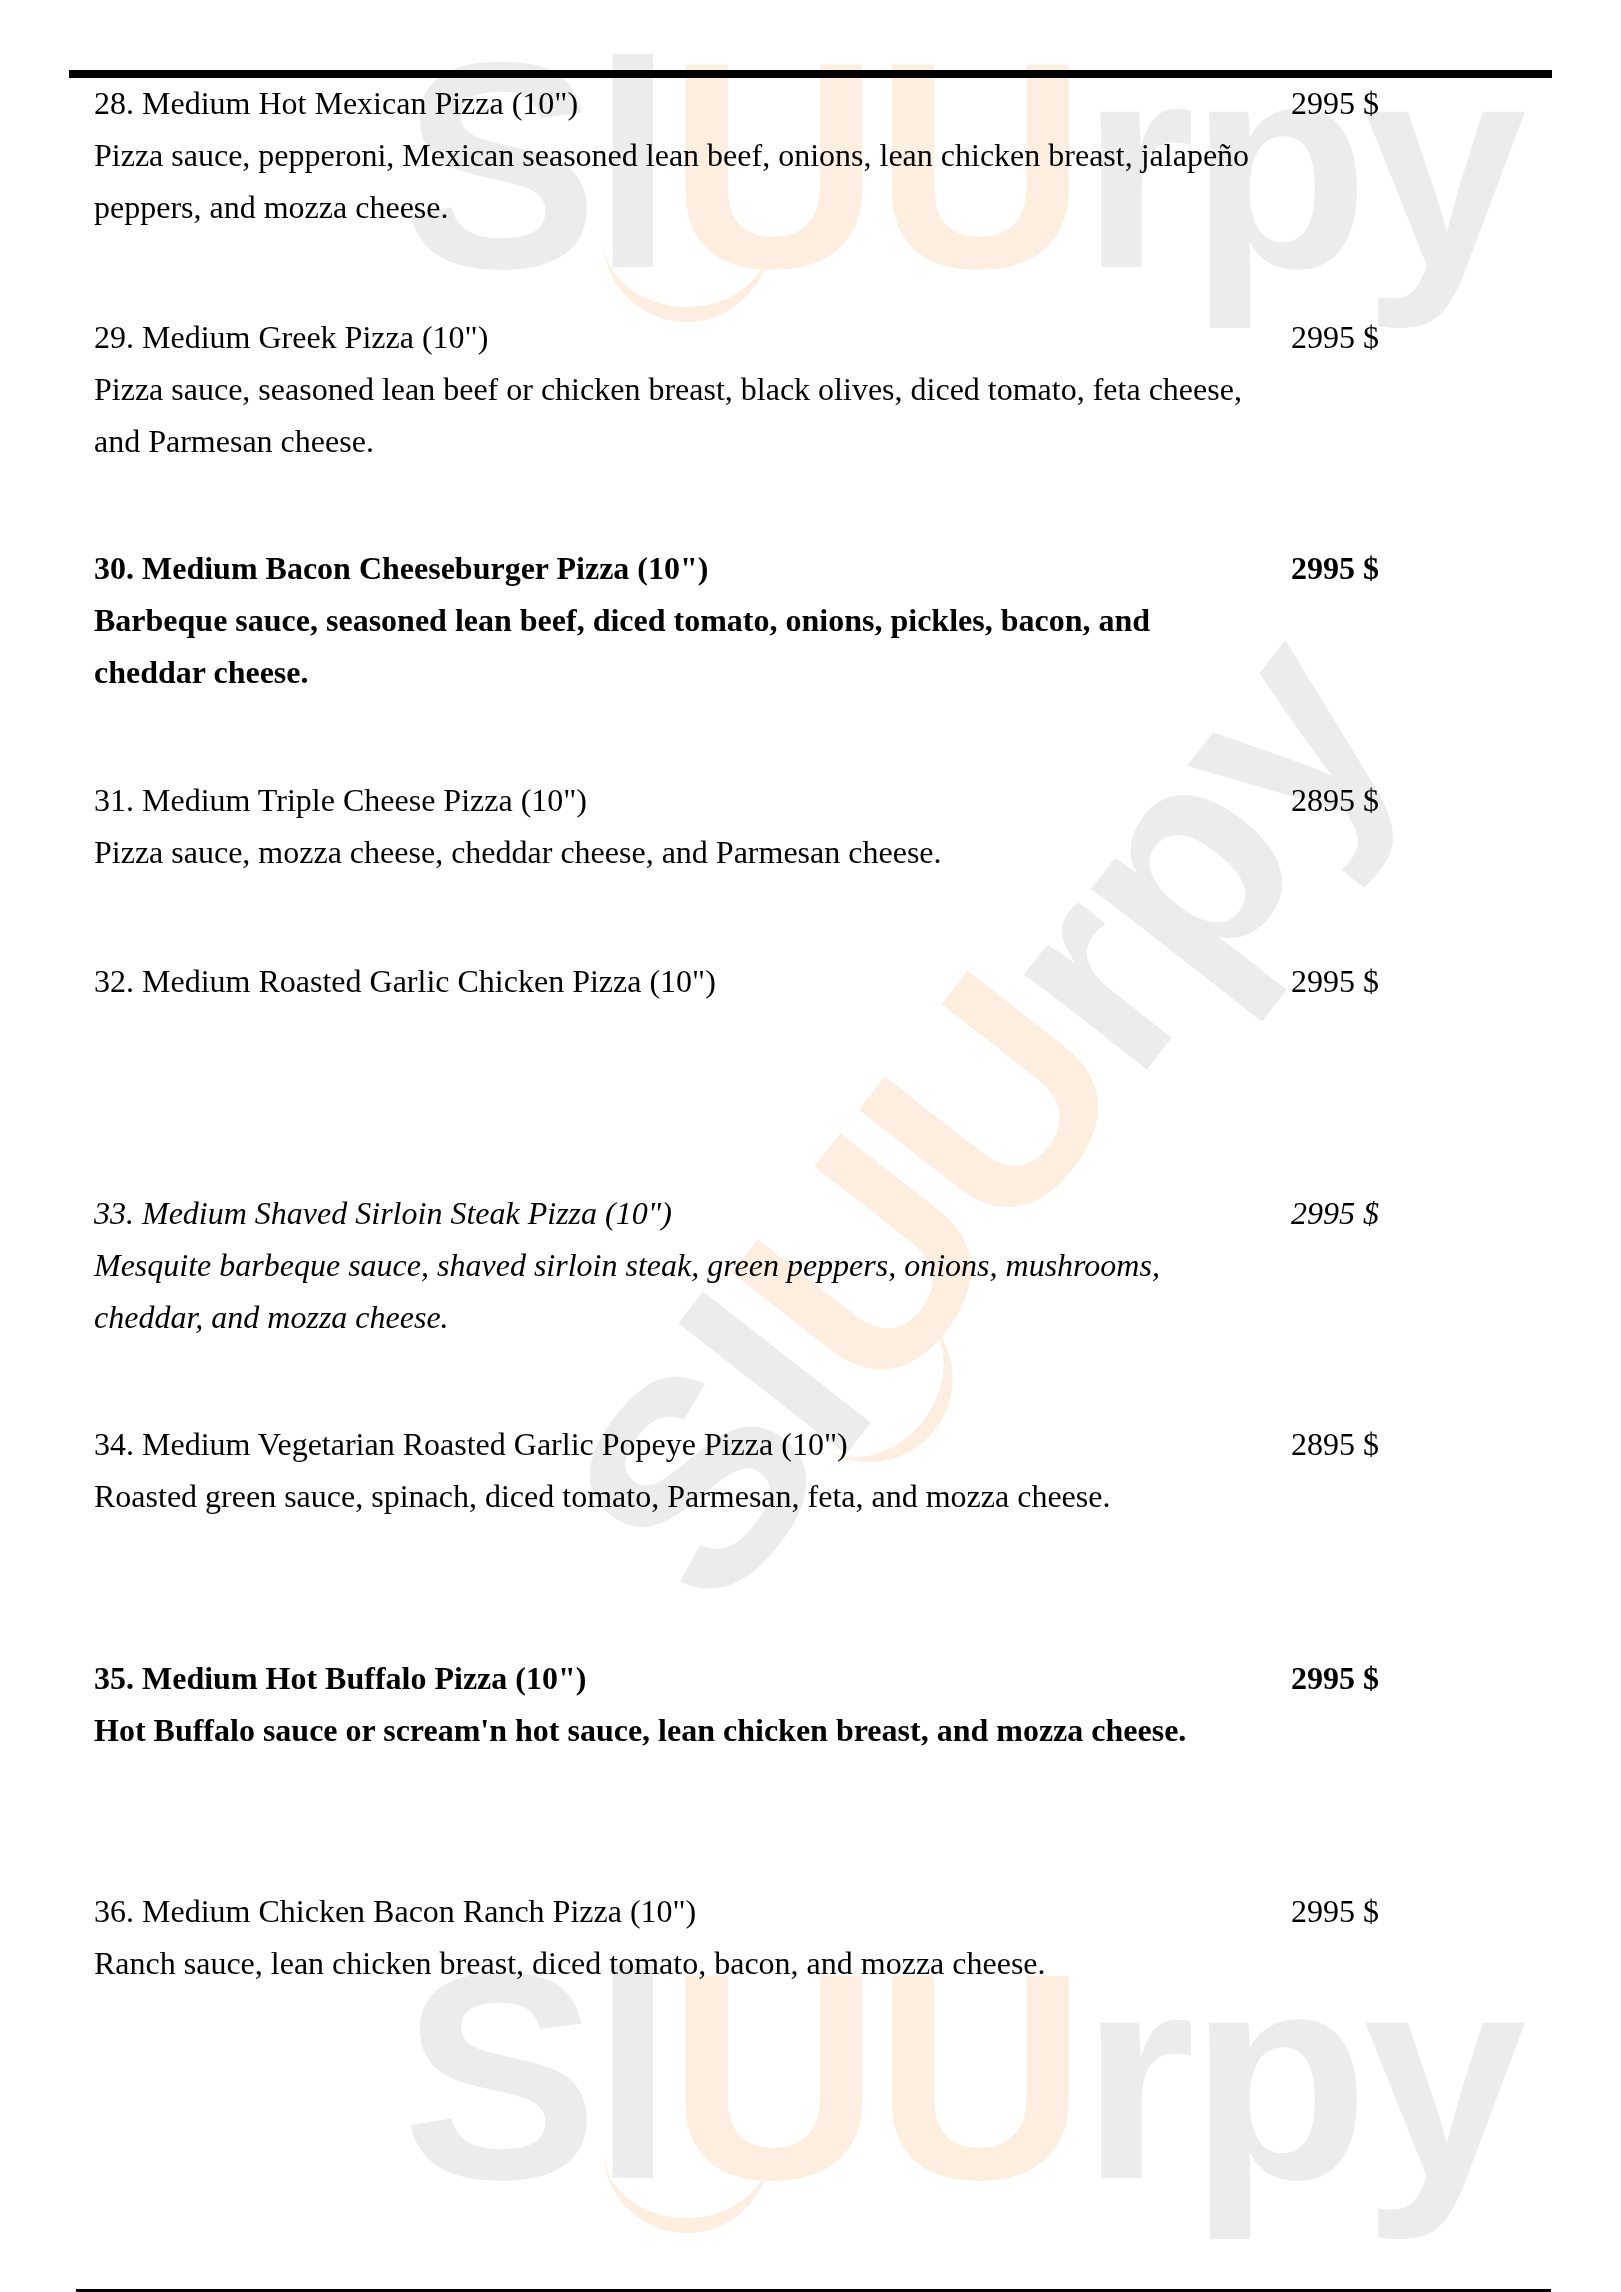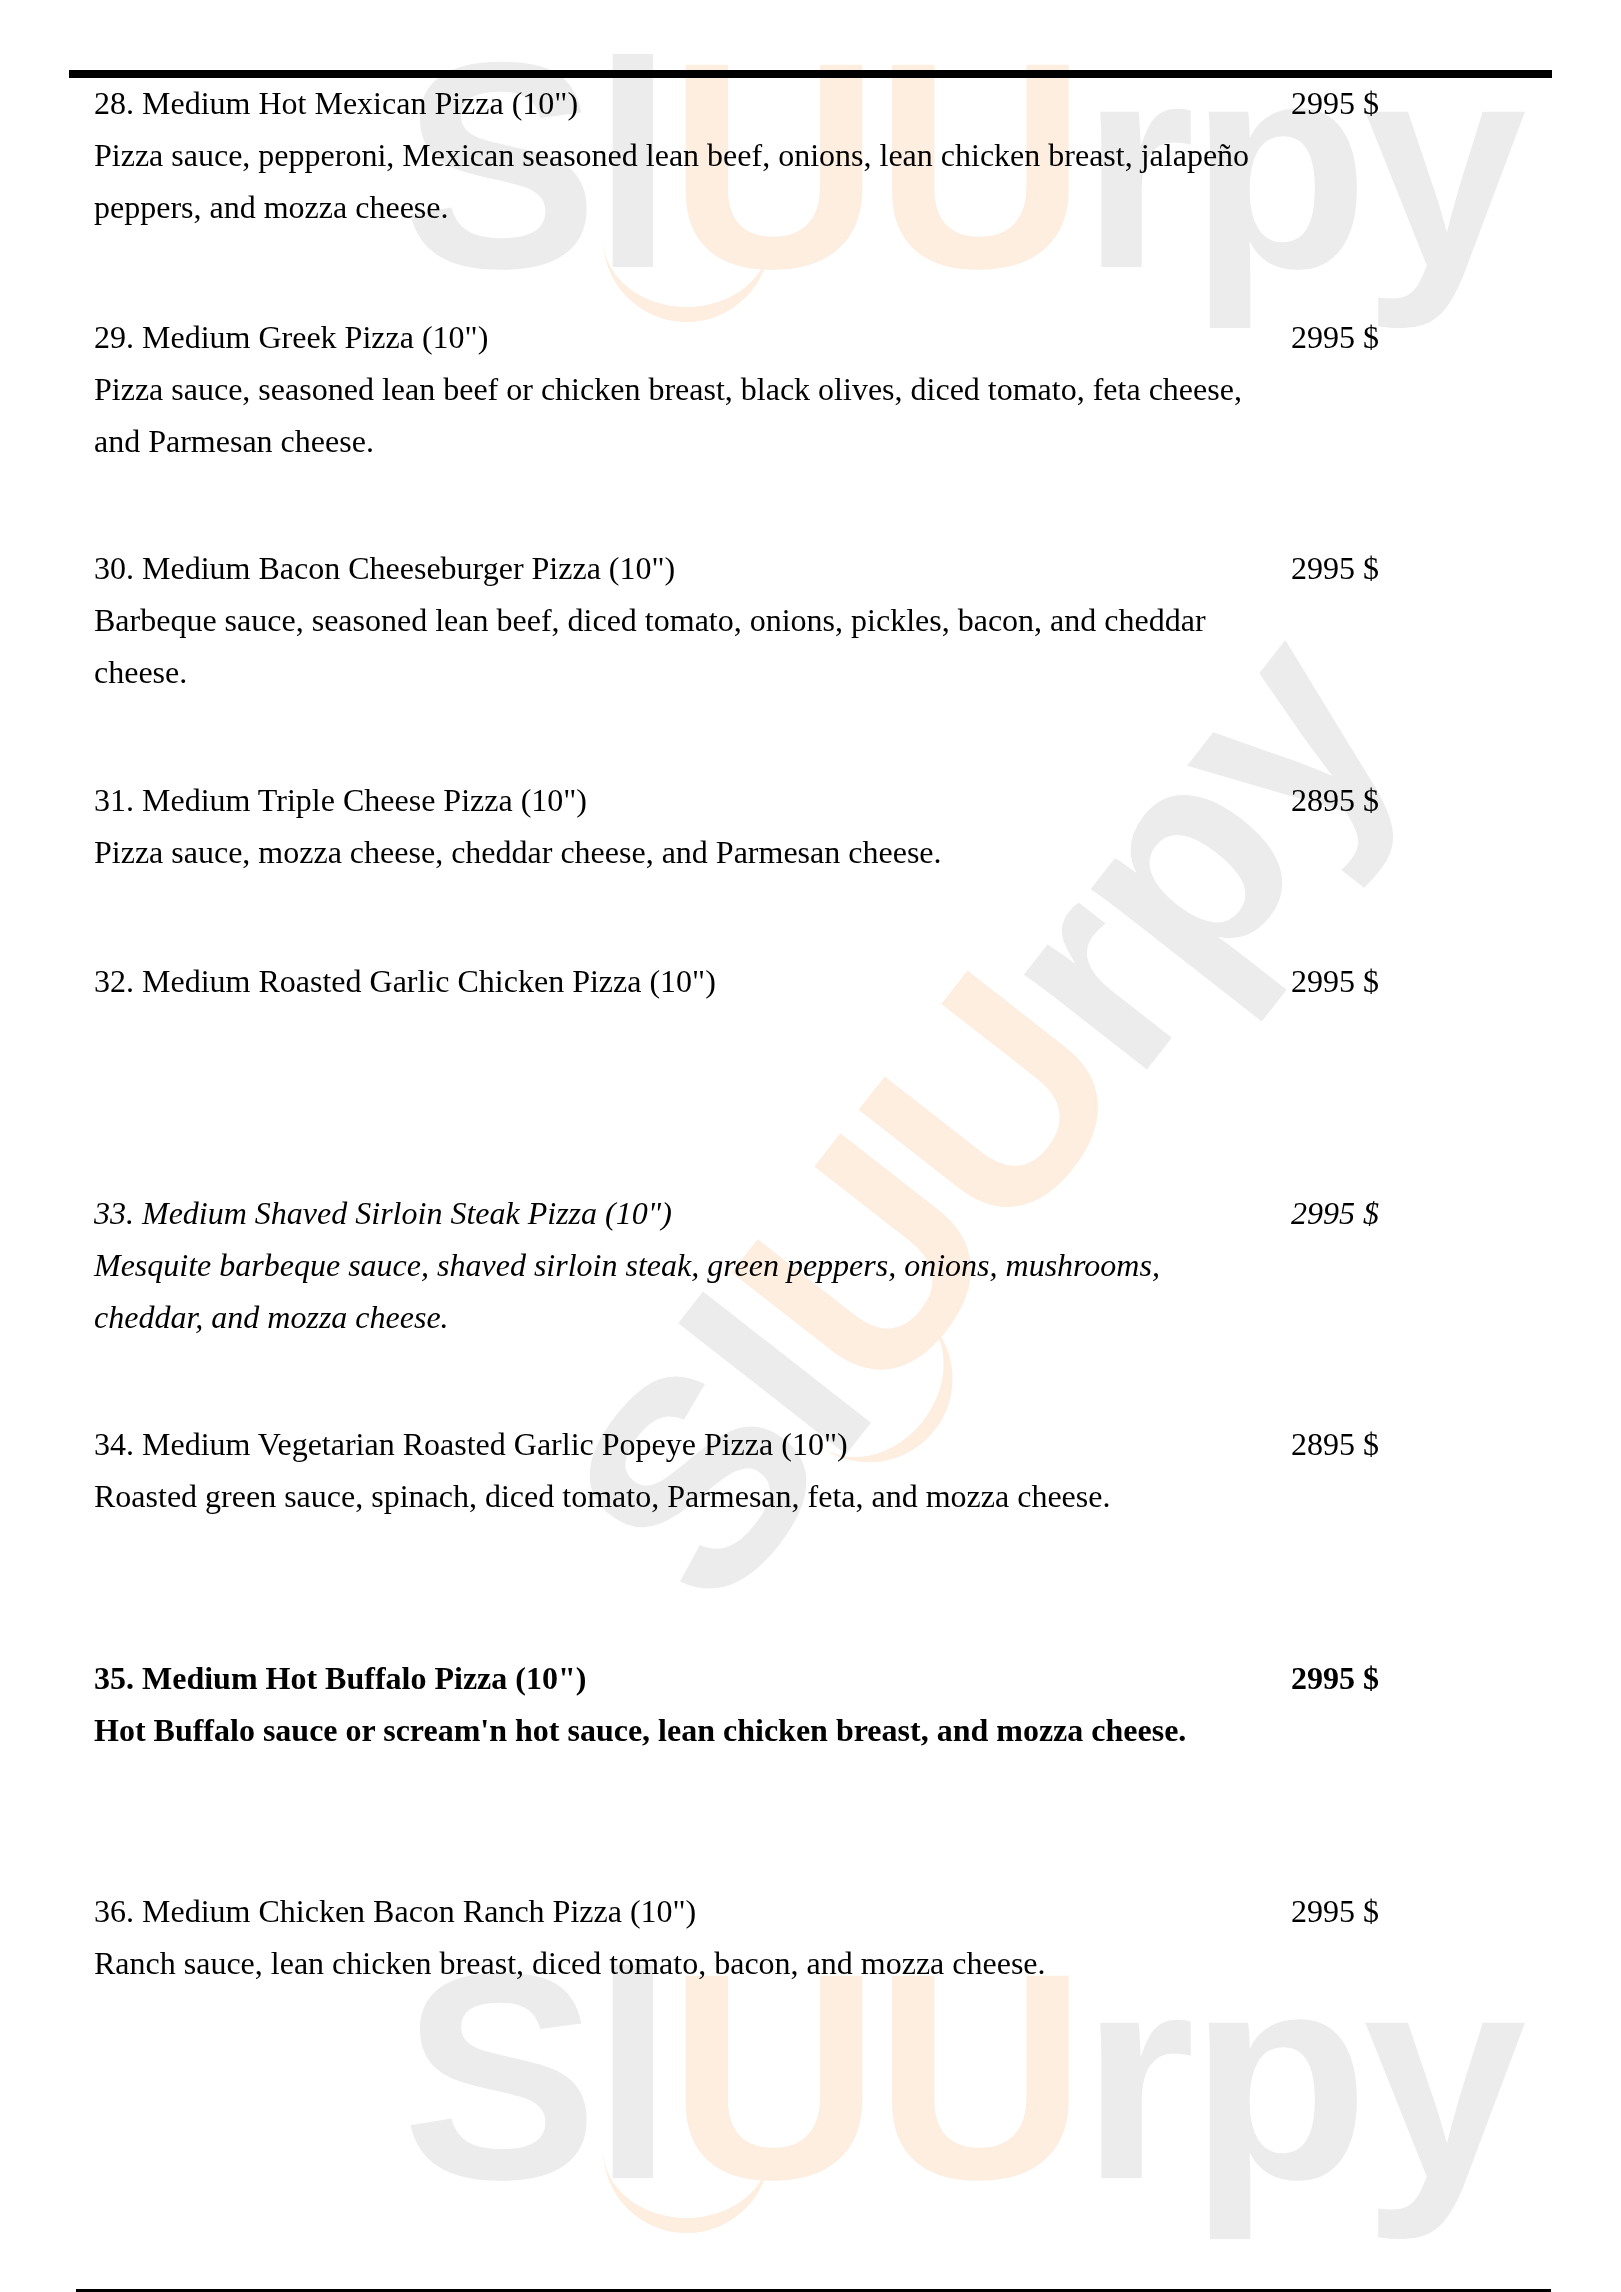--- a/index.html
+++ b/index.html
@@ -50,21 +50,21 @@
       position: absolute; left: 94px; width: 1470px; z-index: 1;
       font-size: 32px; line-height: 52px;
     }
     .item .title { display: block; white-space: nowrap; }
     .item .desc { display: block; width: 1157px; }
     .item .price {
       position: absolute; left: 1197px; top: 0; white-space: nowrap;
     }
     .i0 { top: 77px; }
     .i1 { top: 311px; }
-    .i2 { top: 542px; }
+    .i2 { top: 542px; font-weight: bold; }
     .i3 { top: 774px; }
     .i4 { top: 955px; }
     .i5 { top: 1187px; font-style: italic; }
     .i6 { top: 1418px; }
     .i7 { top: 1652px; font-weight: bold; }
     .i8 { top: 1885px; }
   </style>
 </head>
 <body>
 

